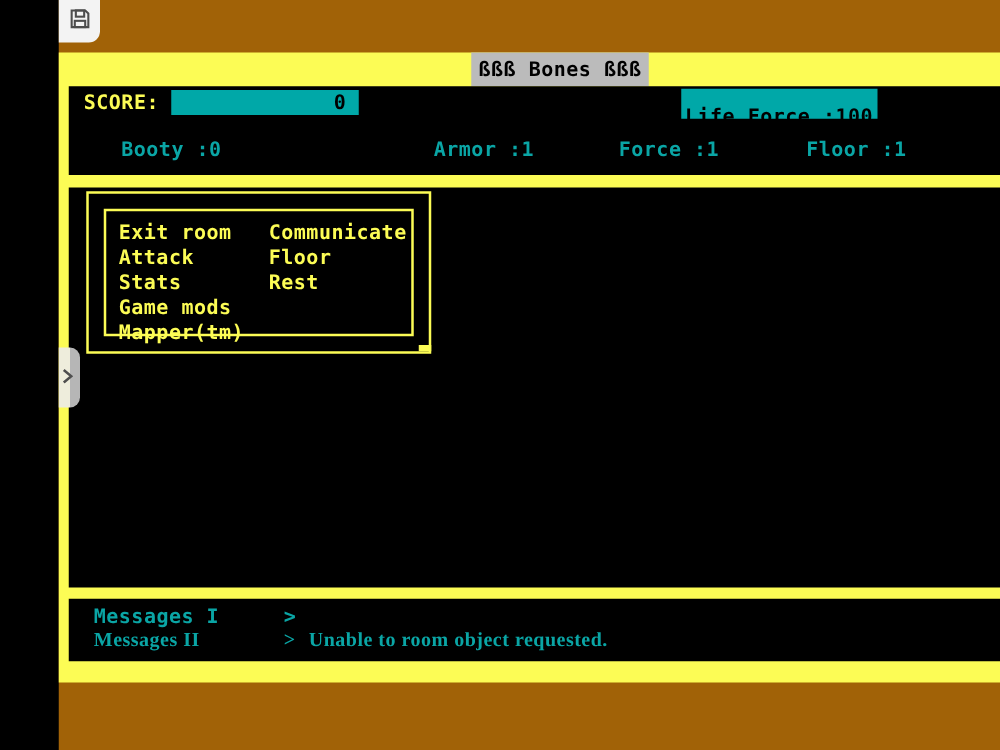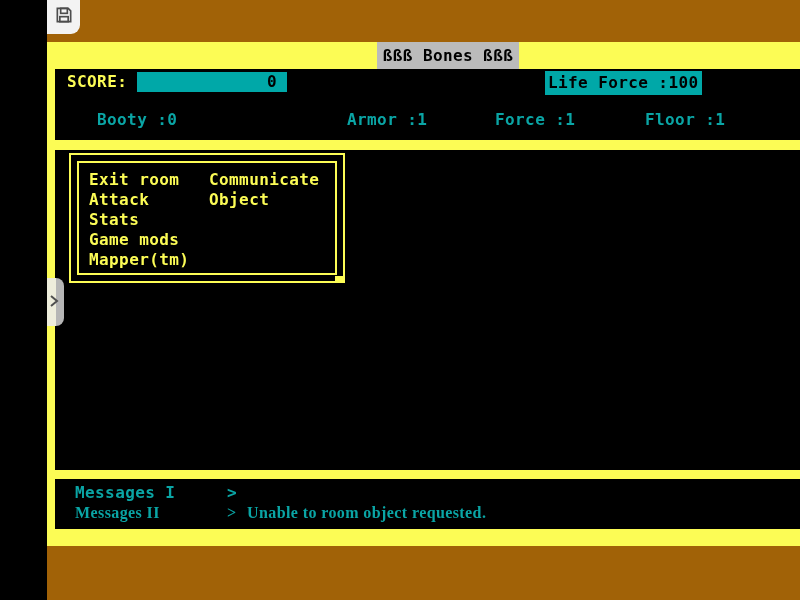--- a/index.html
+++ b/index.html
@@ -30,29 +30,29 @@
   }
   
   .header-panel { position:absolute; left:8px; top:69px; width:782px; height:71px; background:#000; }
   .score-label { position:absolute; left:12px; top:3px; color:#FCFC55; }
   .score-bar {
     position:absolute; left:82px; top:3px; width:150px; height:20px;
     background:#00A8A8; color:#000; text-align:right; padding-right:10px;
   }
   .life-force {
     position:absolute; left:490px; top:2px; height:24px;
-    background:#00A8A8; color:#000; padding:2px 3px;
+    background:#00A8A8; color:#000; padding:12px 3px;
   }
   .stat { position:absolute; top:41px; color:#0AA5A5;text-align:center; }
   .stat-0 { left:42px; } .stat-1 { left:292px; } .stat-2 { left:440px; } .stat-3 { left:590px; }
   
   .main-panel { position:absolute; left:8px; top:150px; width:782px; height:320px; background:#000; }
   .menu-box {
     position:absolute; left:14px; top:3px; width:276px; height:130px;
-    border:2px solid #FCFC55; padding:6px;
+    border:2px solid #FCFC55; padding:12px;
   }
   .menu-inner { width:100%; height:100%; border:2px solid #FCFC55; position:relative; }
   .menu-col { position:absolute; top:7px; }
   .menu-col-left  { left:10px; }
   .menu-col-right { left:130px; }
   .menu-item { height:20px; color:#FCFC55; white-space:pre; cursor:pointer; }
   .menu-item .sel {
     background:#00A8A8; color:#000; padding:0 6px 0 3px; margin-left:-3px; display:inline-block;
   }
   .menu-nub { position:absolute; left:280px; top:126px; width:10px; height:5px; background:#FCFC55; }
@@ -88,21 +88,22 @@
       <div class="menu-inner">
         <div class="menu-col menu-col-left">
           <div class="menu-item">Exit room</div>
           <div class="menu-item">Attack</div>
           <div class="menu-item">Stats</div>
           <div class="menu-item">Game mods</div>
           <div class="menu-item">Mapper(tm)</div>
         </div>
         <div class="menu-col menu-col-right">
           <div class="menu-item">Communicate</div>
-          <div class="menu-item">Object</div>
+          <div class="menu-item">Floor</div>
+          <div class="menu-item">Rest</div>
         </div>
       </div>
     </div>
     <div class="menu-nub"></div>
   </div>
 
   <div class="messages-panel">
     <div class="msg-row msg-row-0">
       <span class="msg-label">Messages I</span>
       <span class="msg-prompt">&gt;</span>

